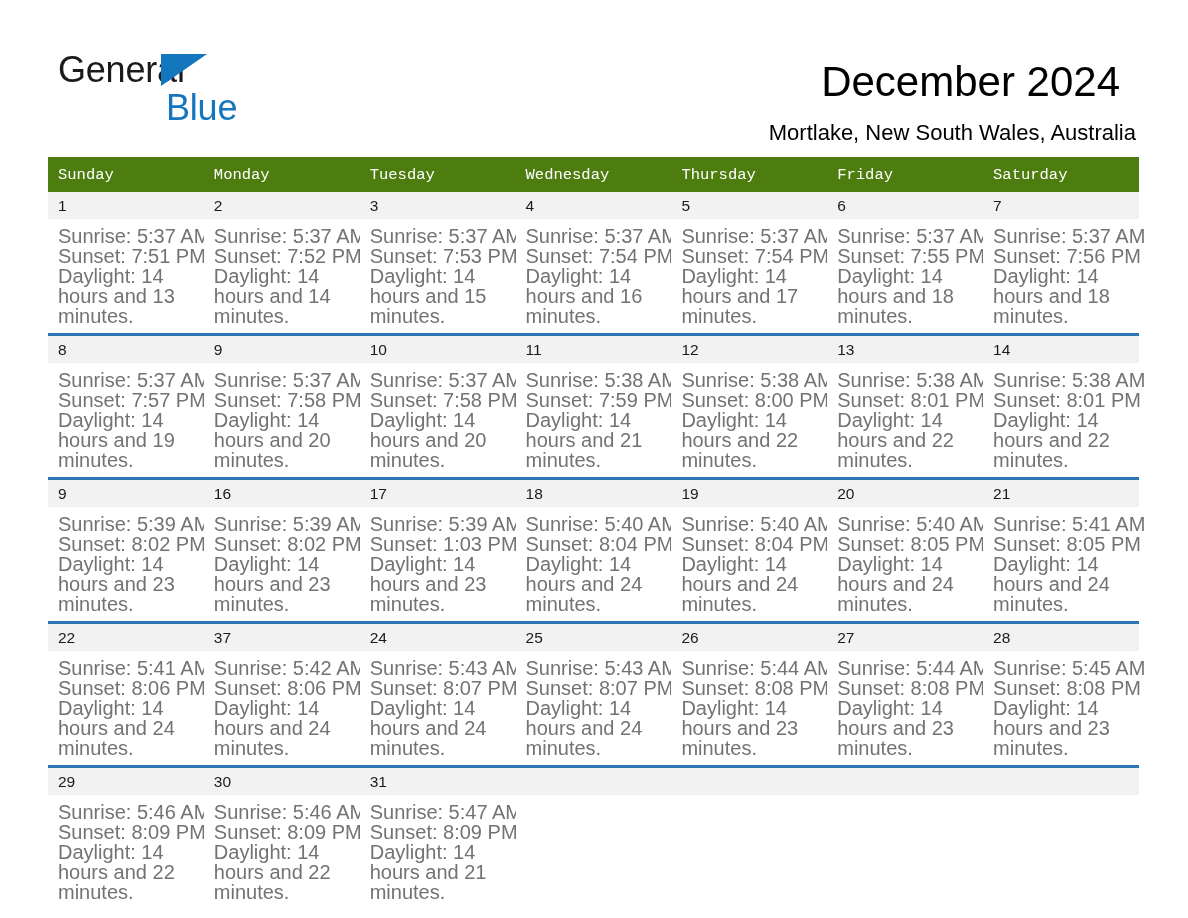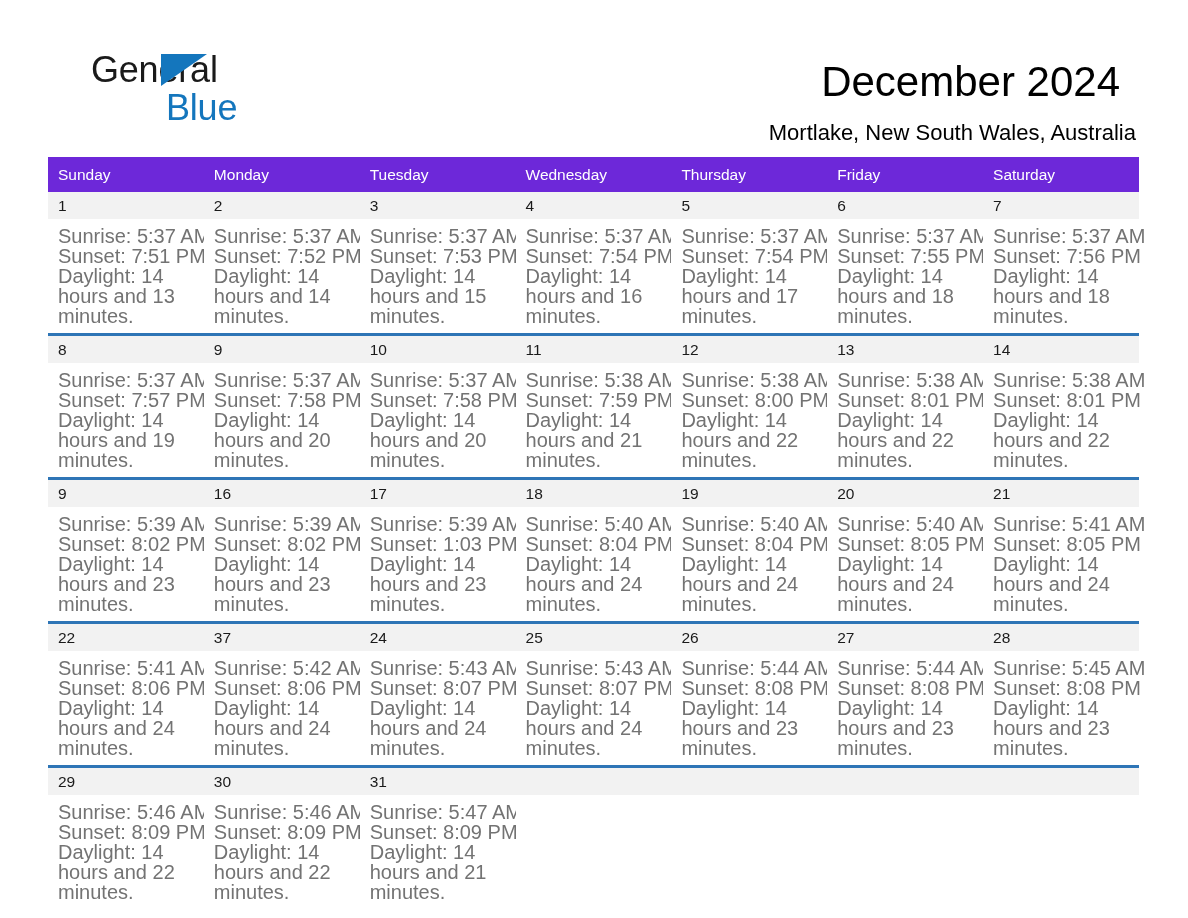--- a/index.html
+++ b/index.html
@@ -41,21 +41,20 @@
     position: relative;
     display: block;
     font-size: 36px;
     color: #1a1a1a;
     letter-spacing: -0.2px;
     white-space: nowrap;
   }
   .brand-general {
     font-size: 36px;
     color: #1a1a1a;
-    margin-left: 33px;
   }
   .brand-tri {
     position: absolute;
     left: 103px;
     top: 2px;
     width: 0;
     height: 0;
     border-left: 46px solid #1476bd;
     border-bottom: 32px solid transparent;
   }
@@ -91,28 +90,29 @@
   
   .calendar {
     position: absolute;
     left: 48px;
     top: 157px;
     width: 1091px;
     border-collapse: collapse;
     table-layout: fixed;
   }
   .calendar th {
-    background: #6d28d9;
+    background: #4d7c0f;
     color: #ffffff;
     font-weight: normal;
     font-size: 15.5px;
     text-align: left;
     padding: 7px 0 7px 10px;
     height: 21px;
     vertical-align: middle;
+    font-family: Liberation Mono, monospace;
   }
   .calendar td {
     width: 155.85px;
     vertical-align: top;
     padding: 0;
   }
   .week-row > td {
     border-top: 3px solid #2e75b6;
   }
   .week-row:first-of-type > td {

